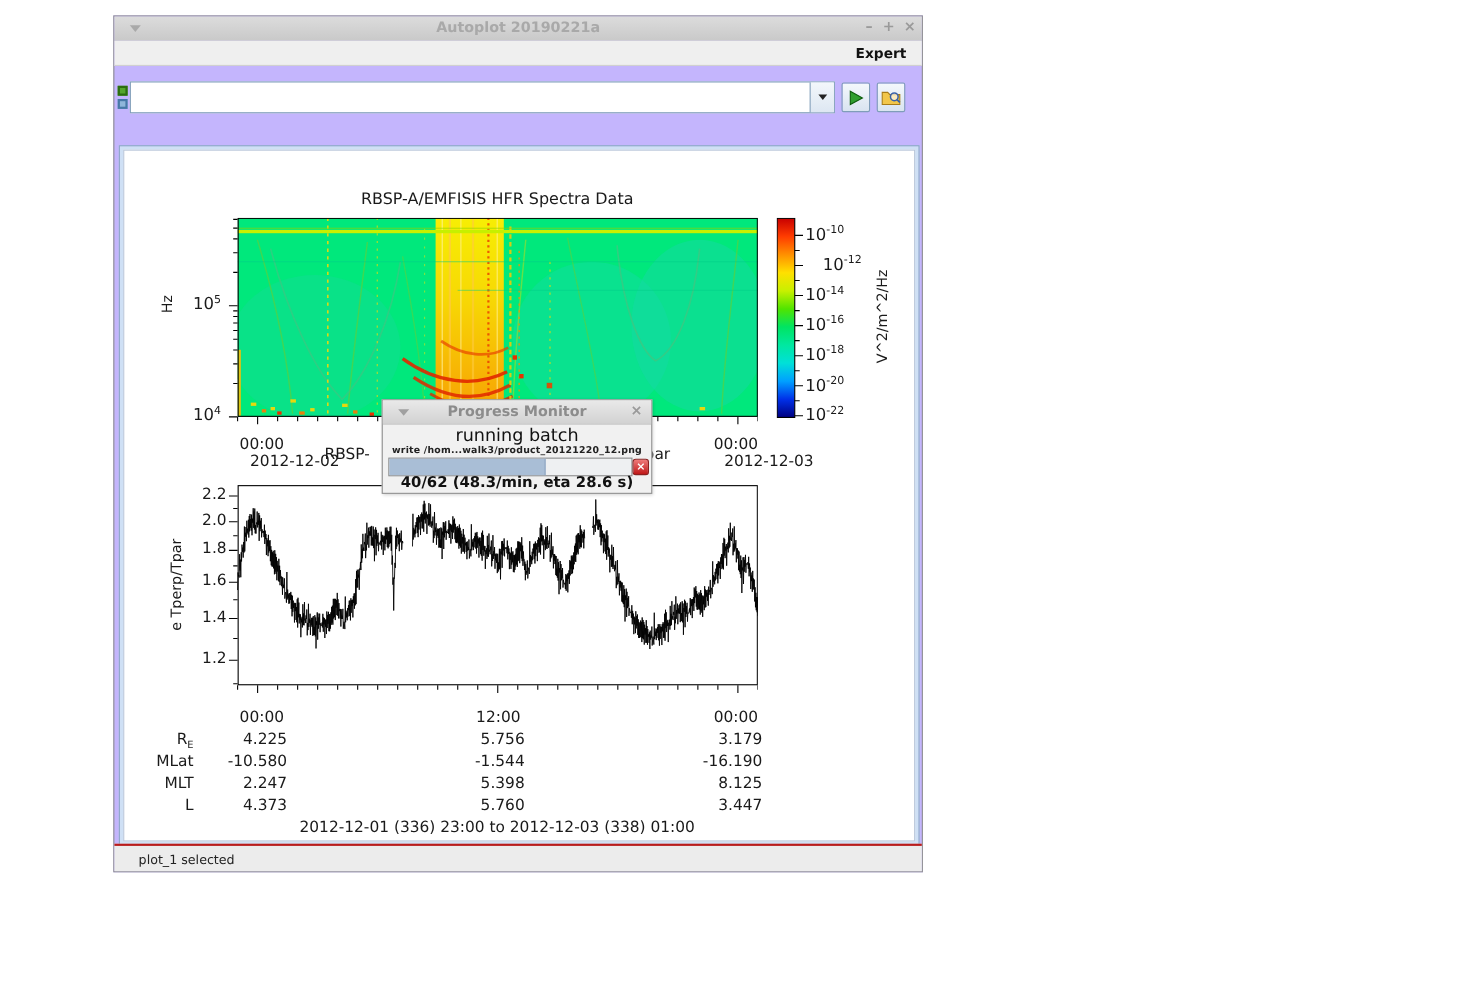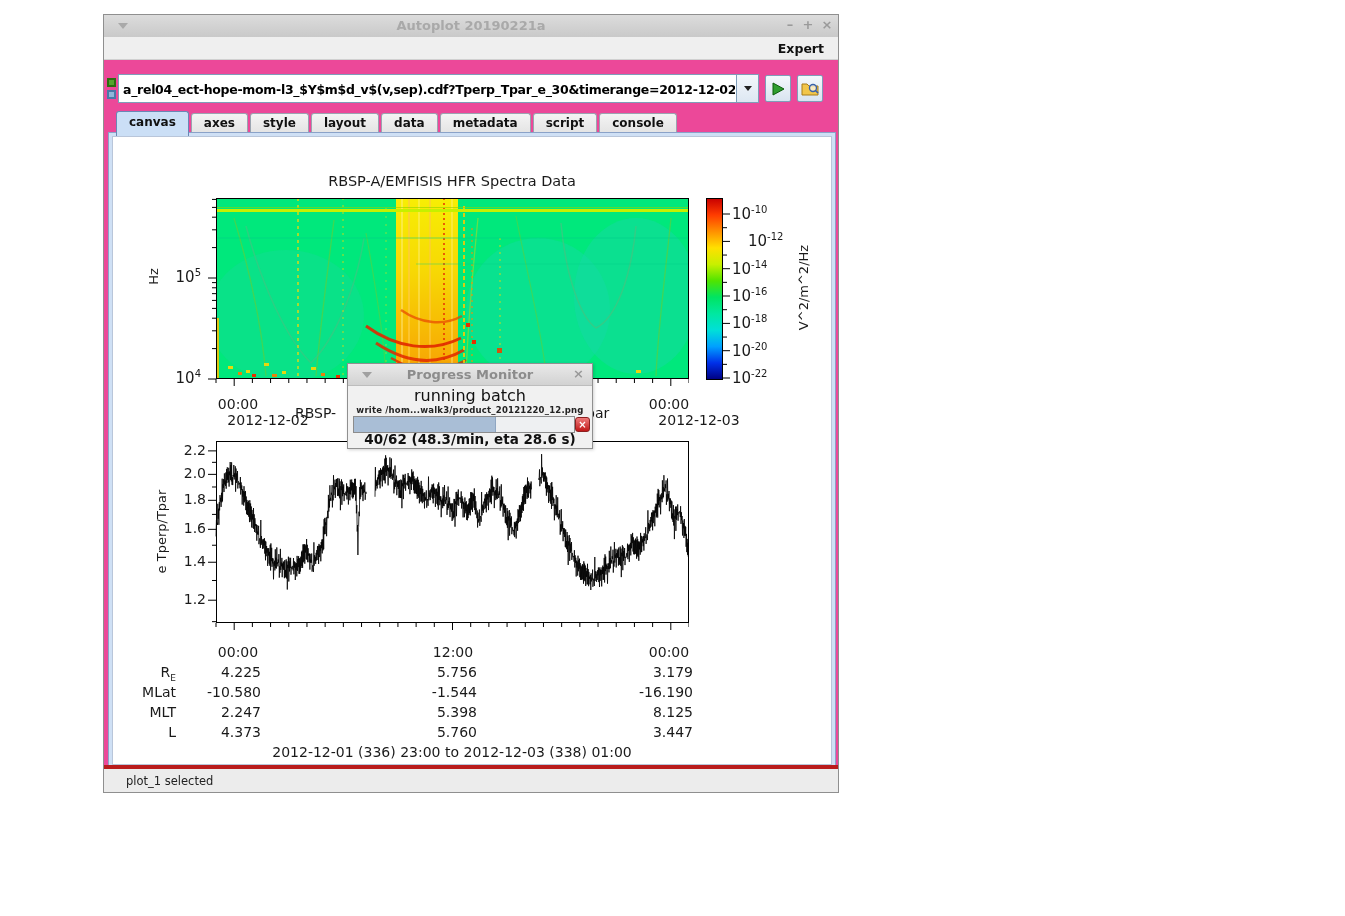--- a/index.html
+++ b/index.html
@@ -1,36 +1,36 @@
 <!DOCTYPE html>
 <html><head>
 <meta charset="utf-8">
 <style>
   html,body{margin:0;padding:0;background:#ffffff;font-family:"DejaVu Sans","Liberation Sans",sans-serif;}
   .stage{position:relative;width:1345px;height:916px;background:#fff;overflow:hidden;}
-  .window{position:absolute;left:103px;top:14px;width:736px;height:779px;background:#ec4899;border:1px solid #8f8f8f;box-sizing:border-box;}
+  .window{position:absolute;left:103px;top:14px;width:736px;height:779px;background:#c4b5fd;border:1px solid #8f8f8f;box-sizing:border-box;}
   .titlebar{position:absolute;left:0;top:0;width:100%;height:22px;background:linear-gradient(#dcdcdc,#c9c9c9);border-bottom:1px solid #b5b5b5;}
   .title-text{position:absolute;left:0;right:0;top:3px;text-align:center;font-size:13px;font-weight:bold;color:#a9a9a9;}
   .win-tri{position:absolute;left:14px;top:8px;width:0;height:0;border-left:5px solid transparent;border-right:5px solid transparent;border-top:6px solid #a9a9a9;}
   .win-ctl{position:absolute;top:2px;font-size:13px;font-weight:bold;color:#9a9a9a;width:16px;text-align:center;cursor:default;}
   .menubar{position:absolute;left:0;top:22px;width:100%;height:22px;background:#efefef;border-bottom:1px solid #d0d0d0;display:flex;align-items:center;}
   .menu-item{font-size:12.5px;font-weight:bold;color:#111;padding:2px 9px;}
   .menu-right{margin-left:auto;font-size:12.5px;font-weight:bold;color:#111;padding-right:14px;}
   .mini-sq{position:absolute;width:9px;height:9px;box-sizing:border-box;}
   .combo{position:absolute;left:14px;top:59px;width:641px;height:29px;border:1px solid #7f9db9;background:#fff;box-sizing:border-box;}
   .combo input{position:absolute;left:2px;top:1px;width:612px;height:24px;border:none;outline:none;font-family:"DejaVu Sans","Liberation Sans",sans-serif;font-size:12.5px;font-weight:bold;letter-spacing:-0.3px;color:#000;background:#fff;}
   .combo-arrow{position:absolute;right:0;top:0;width:21px;height:27px;background:linear-gradient(#f3f7fb,#dde7f2);border-left:1px solid #7f9db9;display:flex;align-items:center;justify-content:center;}
   .tri-down{width:0;height:0;border-left:4px solid transparent;border-right:4px solid transparent;border-top:5px solid #222;}
   .toolbtn{position:absolute;top:60px;width:26px;height:27px;background:linear-gradient(#f4f8fc,#d9e4f0);border:1px solid #7f9db9;border-radius:2px;box-sizing:border-box;display:flex;align-items:center;justify-content:center;}
   .tabs{position:absolute;left:12px;top:96px;height:21px;display:flex;gap:2px;}
   .tab{font-size:12px;font-weight:bold;color:#111;background:linear-gradient(#f4f4f4,#e2e2e2);border:1px solid #9aa4b0;border-bottom:none;border-radius:3px 3px 0 0;padding:2px 12px 2px 12px;position:relative;top:2px;height:17px;box-sizing:content-box;}
   .tab.selected{background:#cbdff6;border-color:#6a87b5;top:0;height:19px;padding-top:3px;z-index:3;}
   .content-panel{position:absolute;left:4px;top:117px;width:728px;height:639px;background:#cfe0f5;border:1px solid #8aa2c8;box-sizing:border-box;}
   .canvas-white{position:absolute;left:8px;top:121px;width:720px;height:629px;background:#ffffff;border:1px solid #b9c6da;box-sizing:border-box;}
-  .statusbar{position:absolute;left:0;bottom:0;width:100%;height:23px;background:#ececec;border-top:4px solid #b91c1c;}
+  .statusbar{position:absolute;left:0;bottom:0;width:100%;height:23px;background:#ececec;border-top:2px solid #b91c1c;}
   .status-text{position:absolute;left:22px;top:5px;font-size:11.5px;color:#222;}
   .abs{position:absolute;}
   .ptxt{color:#1a1a1a;font-size:14px;}
   .center{text-align:center;}
   .right{text-align:right;}
   .vlabel{position:absolute;transform:rotate(-90deg);transform-origin:center;font-size:13px;color:#1a1a1a;text-align:center;}
   .explabel{position:absolute;font-size:15px;color:#1a1a1a;white-space:nowrap;}
   .explabel sup{font-size:10px;}
   .dialog{position:absolute;left:243px;top:348px;width:246px;height:86px;background:#f1f1f1;border:1px solid #909090;box-shadow:1px 1px 3px rgba(0,0,0,.18);box-sizing:border-box;z-index:10;}
   .dialog-title{position:absolute;left:0;top:0;width:100%;height:21px;background:linear-gradient(#e9e9e9,#d2d2d2);border-bottom:1px solid #bdbdbd;}
@@ -62,48 +62,37 @@
     </div>
 
     <div class="menubar">
       <span class="menu-right">Expert</span>
     </div>
 
     <div class="mini-sq" style="left:3px;top:63px;background:#55a52d;border:2px solid #2c6d10;"></div>
     <div class="mini-sq" style="left:3px;top:75px;background:#8fb6da;border:2px solid #4878a8;"></div>
 
     <div class="combo">
-      <input type="text" value="a_rel04_ect-hope-mom-l3_$Y$m$d_v$(v,sep).cdf?Tperp_Tpar_e_30&amp;timerange=2012-12-02" style="">
       <div class="combo-arrow">
         <div class="tri-down"></div>
       </div>
     </div>
     <div class="toolbtn" style="left:661px;">
       <svg width="16" height="16" viewBox="0 0 16 16">
         <polygon points="3,2 14,8 3,14" fill="#2f9e2f" stroke="#0c5c0c" stroke-width="1"></polygon>
       </svg>
     </div>
     <div class="toolbtn" style="left:693px;">
       <svg width="19" height="16" viewBox="0 0 19 16">
         <path d="M1,4 L1,14 L17,14 L17,5 L8,5 L6,3 L1,3 Z" fill="#f2c64a" stroke="#a87c18" stroke-width="1"></path>
         <circle cx="12" cy="7" r="3.5" fill="rgba(255,255,255,0.65)" stroke="#3a62a8" stroke-width="1.4"></circle>
         <line x1="14.5" y1="9.5" x2="17" y2="12" stroke="#3a62a8" stroke-width="1.6"></line>
       </svg>
     </div>
 
-    <div class="tabs">
-        <span class="tab selected">canvas</span>
-        <span class="tab">axes</span>
-        <span class="tab">style</span>
-        <span class="tab">layout</span>
-        <span class="tab">data</span>
-        <span class="tab">metadata</span>
-        <span class="tab">script</span>
-        <span class="tab">console</span>
-      </div>
 
     <div class="content-panel"></div>
     <div class="canvas-white"></div>
 
     <div class="abs ptxt center" style="left:108px;top:158px;width:480px;font-size:14.5px;">RBSP-A/EMFISIS  HFR Spectra Data</div>
 
     <svg id="spectro" class="abs" style="left:104px;top:183px;" width="481" height="188" viewBox="-8 0 481 188">
       <defs>
         <clipPath id="clipSpec">
             <rect x="0" y="0" width="473" height="181"></rect>

